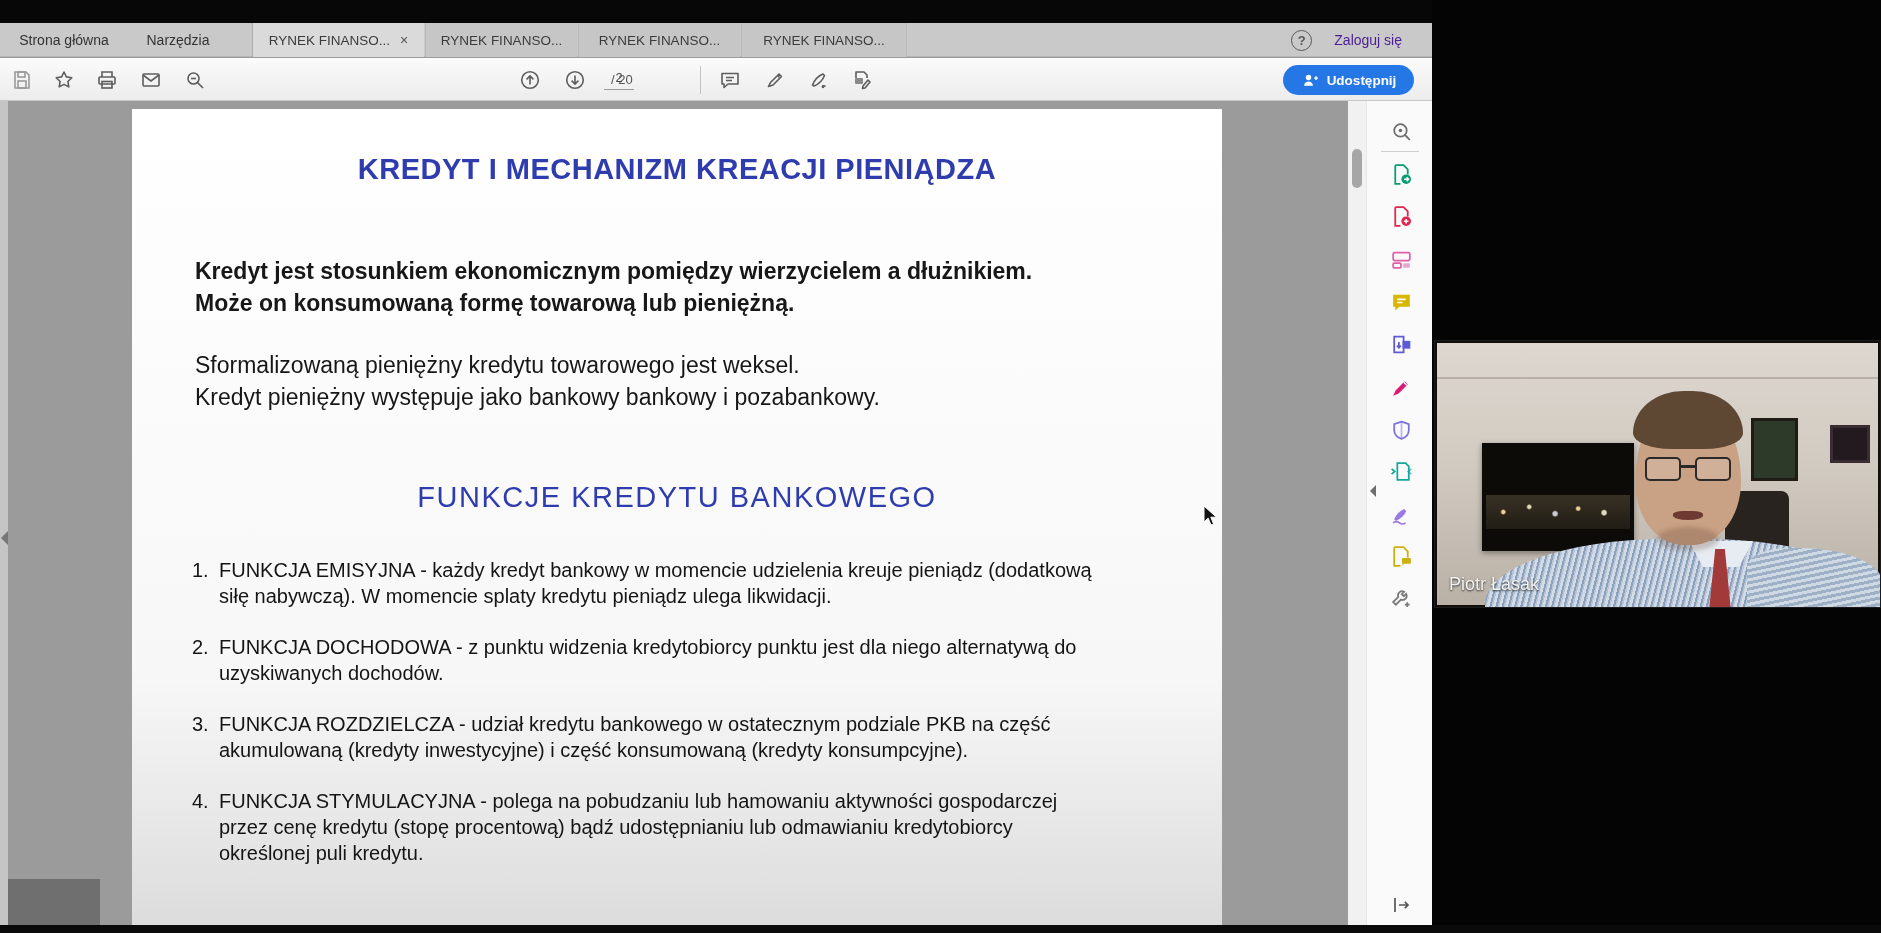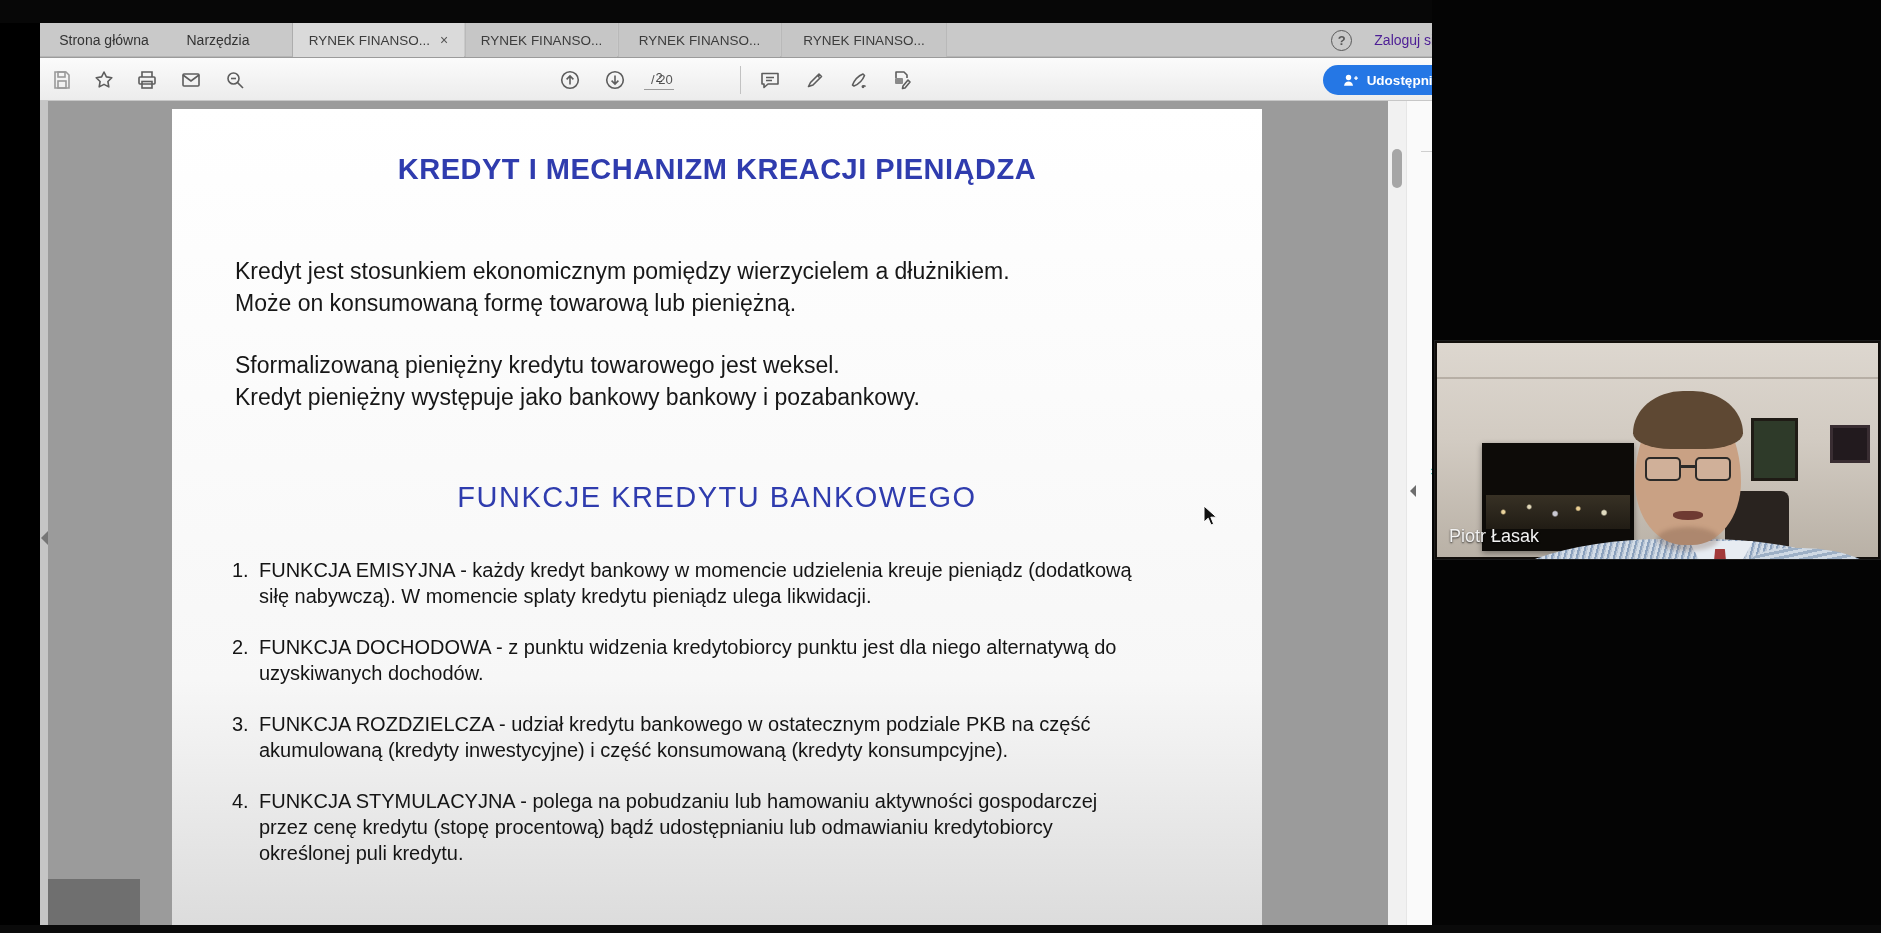--- a/index.html
+++ b/index.html
@@ -4,21 +4,21 @@
 <style>
   * { margin:0; padding:0; box-sizing:border-box; }
   html,body { background:#000; }
   body { font-family:"Liberation Sans", sans-serif; }
   .stage { position:relative; width:1881px; height:933px; overflow:hidden; background:#000; }
 
   
   .top-black { position:absolute; left:0; top:0; width:1881px; height:23px; background:#070707; }
 
   
-  .app { position:absolute; left:0; top:23px; width:1564px; height:902px; background:#9b9b9b;margin-left:40px; }
+  .app { position:absolute; left:0; top:23px; width:1564px; height:902px; background:#9b9b9b; }
 
   
   .tabbar { position:absolute; left:0; top:0; width:1432px; height:34px; background:#c9c9c9; border-bottom:1px solid #b5b5b5; }
   .nav-tab { position:absolute; top:0; height:34px; display:flex; align-items:center; justify-content:center;
              font-size:14px; color:#333; cursor:default; }
   .tab-home  { left:6px;  width:116px; }
   .tab-tools { left:128px; width:100px; }
   .doc-tab { position:absolute; top:0; height:34px; display:flex; align-items:center; justify-content:center;
              gap:10px; font-size:13.5px; color:#3c3c3c; border-left:1px solid #b9b9b9; background:#c6c6c6; }
   .doc-tab.active { background:#dadada; border-left:1px solid #adadad; }
@@ -48,21 +48,21 @@
   .prev-arrow { position:absolute; left:1px; top:430px; width:0; height:0; opacity:.65;
                 border-top:7px solid transparent; border-bottom:7px solid transparent; border-right:7px solid #4c4c4c; }
   .dark-corner { position:absolute; left:8px; top:778px; width:92px; height:46px; background:#6f6f6f; }
 
   .page { position:absolute; left:132px; top:8px; width:1090px; height:816px;
           background:linear-gradient(#ffffff 0%, #f7f7f7 70%, #dcdcdc 100%);
           color:#1b1b1b; }
   .slide-title { position:absolute; top:44px; left:0; width:100%; text-align:center;
                  font-size:29px; font-weight:bold; letter-spacing:.5px; color:#2f3cae; }
   .para { position:absolute; left:63px; font-size:23px; line-height:32px; color:#171717; }
-  .para-1 { top:146px; } .para-2 { top:240px; }
+  .para-1 { top:146px;font-weight:bold; } .para-2 { top:240px; }
   .slide-h2 { position:absolute; top:372px; left:0; width:100%; text-align:center;
               font-size:29px; font-weight:normal; letter-spacing:1.5px; color:#2f3cae; }
   .flist { position:absolute; left:60px; top:448px; width:900px; }
   .fitem { position:relative; padding-left:27px; margin-bottom:25px; font-size:20px; line-height:26px; color:#151515; }
   .fitem .num { position:absolute; left:0; top:0; }
 
   
   .scrolltrack { position:absolute; left:1348px; top:0; width:18px; height:100%; background:#f1f1f1; }
   .scrollthumb { position:absolute; left:4px; top:48px; width:10px; height:39px; background:#a6a6a6; border-radius:5px; }
   .toolspanel { position:absolute; left:1366px; top:0; width:66px; height:100%; background:#fafafa; border-left:1px solid #e6e6e6; }
@@ -71,21 +71,21 @@
   .sdiv { position:absolute; left:14px; top:50px; width:38px; height:1px; background:#cfcfcf; }
   .collapse-arrow { position:absolute; left:3px; top:384px; width:0; height:0; opacity:.8;
                     border-top:6px solid transparent; border-bottom:6px solid transparent; border-right:6px solid #4a4a4a; }
   .expand-bottom { position:absolute; left:22px; top:792px; width:24px; height:24px; color:#555; }
 
   
   .bottom-black { position:absolute; left:0; top:925px; width:1881px; height:8px; background:#0a0a0a; }
 
   
   .video-col { position:absolute; left:1432px; top:0; width:449px; height:933px; background:#040404; }
-  .webcam { position:absolute; left:2px; top:340px; width:447px; height:220px; background:#17130f; overflow:hidden;
+  .webcam { position:absolute; left:2px; top:340px; width:447px; height:268px; background:#17130f; overflow:hidden;
             border:1px solid #1c1c1c; box-shadow:inset 0 0 30px rgba(0,0,0,.45); }
   .room { position:absolute; inset:2px; background:linear-gradient(#ddd7cf 0%, #d2cbc2 45%, #b9b1a6 100%); }
   .ceiling-line { position:absolute; left:0; top:34px; width:100%; height:2px; background:rgba(120,110,98,.35); }
   .painting { position:absolute; left:45px; top:100px; width:152px; height:108px; background:#0d0b08;
               box-shadow:0 2px 6px rgba(0,0,0,.4); }
   .painting .lights { position:absolute; left:4px; top:52px; width:144px; height:34px;
       background:
         radial-gradient(circle at 12% 50%, rgba(255,230,170,.9) 1.5px, transparent 3px),
         radial-gradient(circle at 30% 35%, rgba(255,245,210,.85) 1.5px, transparent 3px),
         radial-gradient(circle at 48% 55%, rgba(240,240,255,.8) 2px, transparent 3.5px),

